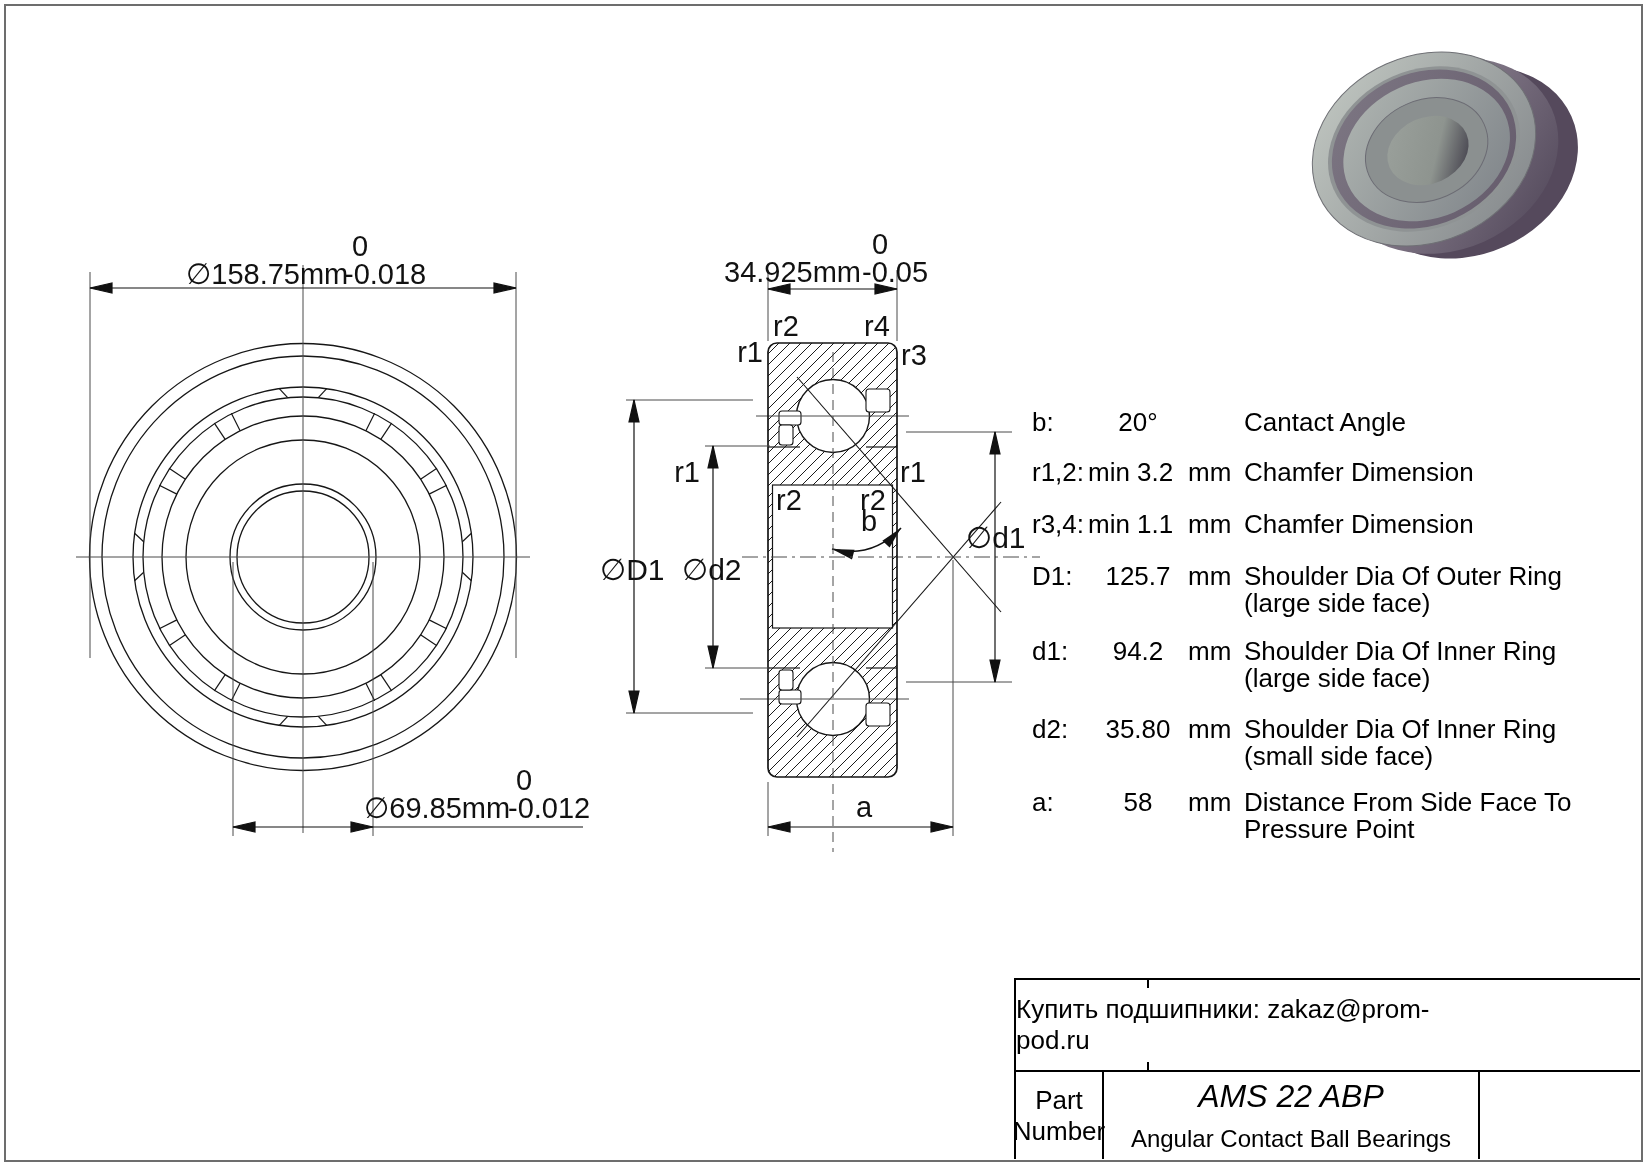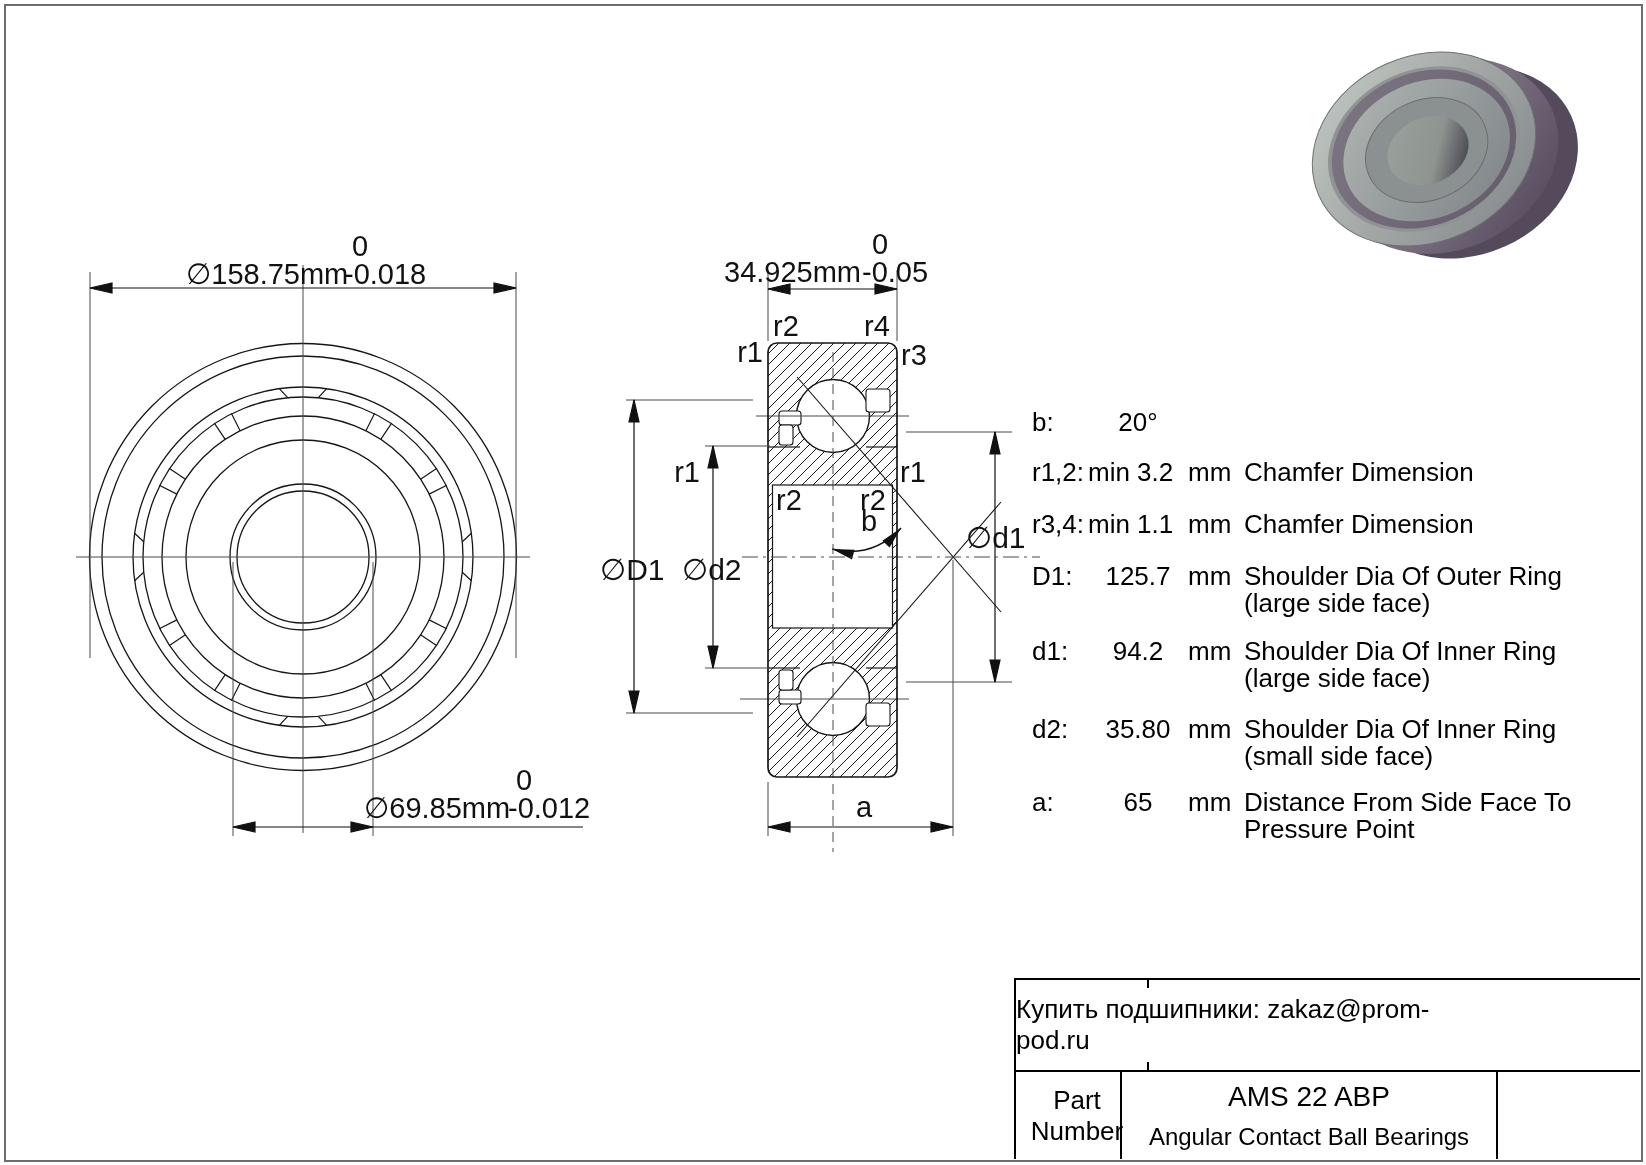--- a/index.html
+++ b/index.html
@@ -16,26 +16,26 @@
             grid-template-columns:56px 100px 56px 1fr;font-size:26px;line-height:27px;}
   .spec-row .c-value{text-align:center;}
   .spec-row .c-value.lft{text-align:left;}
   .spec-row .c-desc span{display:block;}
   
   .title-block{position:absolute;left:1014px;top:978px;width:624px;height:179px;
                border-top:2px solid #000;border-left:2px solid #000;font-size:26px;}
   .tb-row1{position:relative;height:90px;border-bottom:2px solid #000;}
   .tb-email{position:absolute;left:0;top:0;width:462px;height:90px;display:flex;
             align-items:center;justify-content:center;}
-  .tb-row2{display:flex;height:87px;margin-left:18px;}
+  .tb-row2{display:flex;height:87px;}
   .tb-part-label{width:86px;border-right:2px solid #000;display:flex;flex-direction:column;
                  align-items:center;justify-content:center;line-height:31px;}
   .tb-part-value{width:374px;border-right:2px solid #000;display:flex;flex-direction:column;
                  align-items:center;justify-content:center;}
-  .tb-part-value .pn{font-size:28px;margin-bottom:10px;}
+  .tb-part-value .pn{font-size:32px;margin-bottom:10px;font-style:italic;}
   .tb-part-value .ps{font-size:24px;}
   .tb-empty{flex:1;}
   .tb-tick{position:absolute;left:131px;width:2px;height:8px;background:#000;}
 </style>
 </head>
 <body>
 
 <div class="page">
   <div class="frame"></div>
 
@@ -221,20 +221,24 @@
       <ellipse cx="2" cy="2" rx="63" ry="50" fill="#8b9090" stroke="#6c6c74" stroke-width="1"></ellipse>
       <ellipse cx="3" cy="3" rx="42" ry="33" fill="url(#gBore)"></ellipse>
     </g>
   </svg>
 
   <div>
     <div class="spec-row" style="top:409px">
       <span class="c-label">b:</span>
       <span class="c-value">20°</span>
       <span class="c-unit"></span>
+      <span class="c-desc">
+          <span>Cantact Angle</span>
+          <span></span>
+        </span>
     </div>
     <div class="spec-row" style="top:459px">
       <span class="c-label">r1,2:</span>
       <span class="c-value lft">min 3.2</span>
       <span class="c-unit">mm</span>
       <span class="c-desc">
           <span>Chamfer Dimension</span>
           <span></span>
         </span>
     </div>
@@ -269,21 +273,21 @@
       <span class="c-label">d2:</span>
       <span class="c-value">35.80</span>
       <span class="c-unit">mm</span>
       <span class="c-desc">
           <span>Shoulder Dia Of Inner Ring</span>
           <span>(small side face)</span>
         </span>
     </div>
     <div class="spec-row" style="top:789px">
       <span class="c-label">a:</span>
-      <span class="c-value">65</span>
+      <span class="c-value">58</span>
       <span class="c-unit">mm</span>
       <span class="c-desc">
           <span>Distance From Side Face To</span>
           <span>Pressure Point</span>
         </span>
     </div>
   </div>
 
   <div class="title-block">
     <div class="tb-row1">

